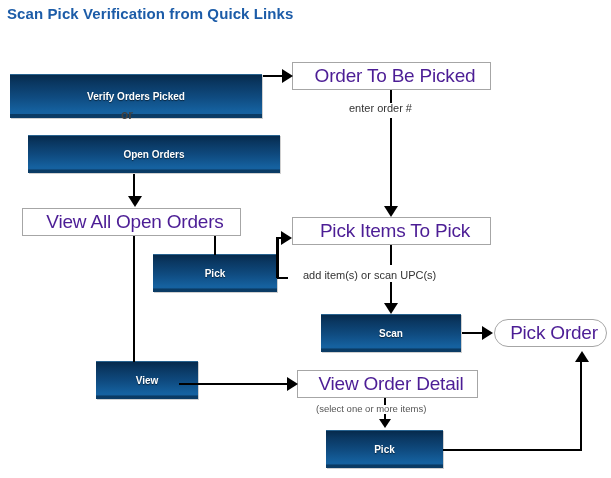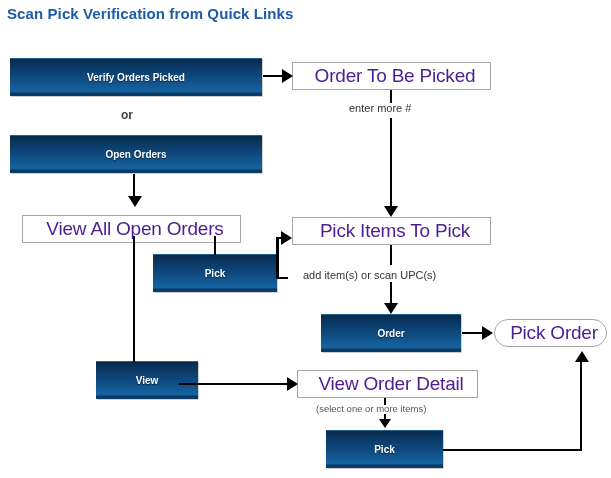--- a/index.html
+++ b/index.html
@@ -125,45 +125,45 @@
     border-top: 9px solid #000000;
   }
 </style>
 </head>
 <body>
 
 <div id="canvas">
 
   <div id="page-title">Scan Pick Verification from Quick Links</div>
 
-  <div class="btn" style="left:10px; top:58px; width:252px; height:38px;">Verify Orders Picked</div>
+  <div class="btn" style="left:10px; top:74px; width:252px; height:44px;">Verify Orders Picked</div>
 
   <div class="label" style="left:121px; top:108px;">or</div>
 
-  <div class="btn" style="left:10px; top:135px; width:252px; height:38px;">Open Orders</div>
+  <div class="btn" style="left:28px; top:135px; width:252px; height:38px;">Open Orders</div>
 
   <div class="linkbox" style="left:292px; top:62px; width:199px; height:28px;">Order To Be Picked</div>
 
-  <div class="linkbox" style="left:22px; top:208px; width:219px; height:28px;margin-top:7px;">View All Open Orders</div>
+  <div class="linkbox" style="left:22px; top:208px; width:219px; height:28px;">View All Open Orders</div>
 
   <div class="btn" style="left:153px; top:254px; width:124px; height:38px;">Pick</div>
 
   <div class="linkbox" style="left:292px; top:217px; width:199px; height:28px;">Pick Items To Pick</div>
 
-  <div class="btn" style="left:321px; top:314px; width:140px; height:38px;">Order</div>
+  <div class="btn" style="left:321px; top:314px; width:140px; height:38px;">Scan</div>
 
   <div class="linkbox" style="left:494px; top:319px; width:113px; height:28px;border-radius:14px;">Pick Order</div>
 
   <div class="btn" style="left:96px; top:361px; width:102px; height:38px;">View</div>
 
   <div class="linkbox" style="left:297px; top:370px; width:181px; height:28px;">View Order Detail</div>
 
   <div class="btn" style="left:326px; top:430px; width:117px; height:38px;">Pick</div>
 
-  <div class="label sm" style="left:349px; top:102px;">enter more #</div>
+  <div class="label sm" style="left:349px; top:102px;">enter order #</div>
 
   <div class="label tiny" style="left:316px; top:403px;">(select one or more items)</div>
 
   <div class="label sm" style="left:303px; top:269px;">add item(s) or scan UPC(s)</div>
 
   <div class="ln h" style="left:263px; top:75px; width:21px;"></div>
   <div class="ah right" style="left:282px; top:69px;"></div>
 
   <div class="ln v" style="left:390px; top:90px; width:2px; height:13px;"></div>
   <div class="ln v" style="left:390px; top:118px; width:2px; height:89px;"></div>

